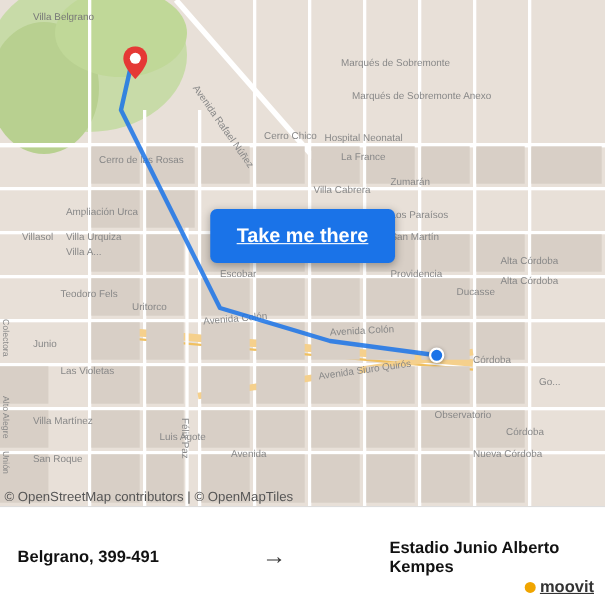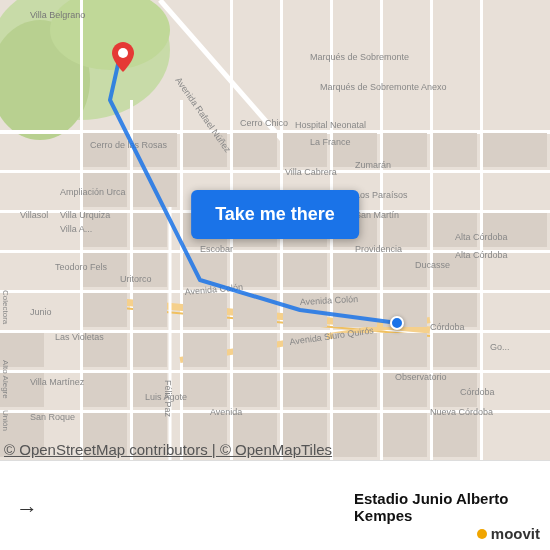--- a/index.html
+++ b/index.html
@@ -29,20 +29,21 @@
       color: white;
       border: none;
       border-radius: 6px;
       padding: 14px 24px;
       font-size: 18px;
       font-weight: bold;
       cursor: pointer;
       white-space: nowrap;
       box-shadow: 0 2px 8px rgba(0,0,0,0.3);
       z-index: 10;
+      text-decoration: underline;
     }
 
     #bottom-bar {
       width: 550px;
       height: 90px;
       background-color: #ffffff;
       display: flex;
       align-items: center;
       justify-content: space-between;
       padding: 0 16px;
@@ -73,37 +74,37 @@
       right: 10px;
       display: flex;
       align-items: center;
       gap: 4px;
     }
 
     .moovit-text {
       font-size: 15px;
       font-weight: bold;
       color: #333;
+      text-decoration: underline;
     }
 
     .moovit-dot {
       width: 10px;
       height: 10px;
       background: #f0a500;
       border-radius: 50%;
       display: inline-block;
     }
 
     #osm-attribution {
       position: absolute;
       bottom: 2px;
       left: 4px;
-      font-size: 15px;
+      font-size: 12px;
       color: #555;
-      text-decoration: underline;
     }
 
     
     .pin-origin {
       position: absolute;
       top: 42px;
       left: 112px;
       z-index: 5;
     }
 
@@ -297,20 +298,23 @@
   </div>
 
   <button id="take-me-there-btn">Take me there</button>
 
   <div id="osm-attribution">
     <span>© OpenStreetMap contributors | © OpenMapTiles</span>
   </div>
 </div>
 
 <div id="bottom-bar">
+  <div class="route-endpoint">
+    <span class="route-name">Belgrano, 399-491</span>
+  </div>
 
   <span class="route-arrow">→</span>
 
   <div class="route-endpoint">
     <span class="route-name">Estadio Junio Alberto Kempes</span>
   </div>
 
   <div id="moovit-logo">
     <span class="moovit-dot"></span>
     <span class="moovit-text">moovit</span>

